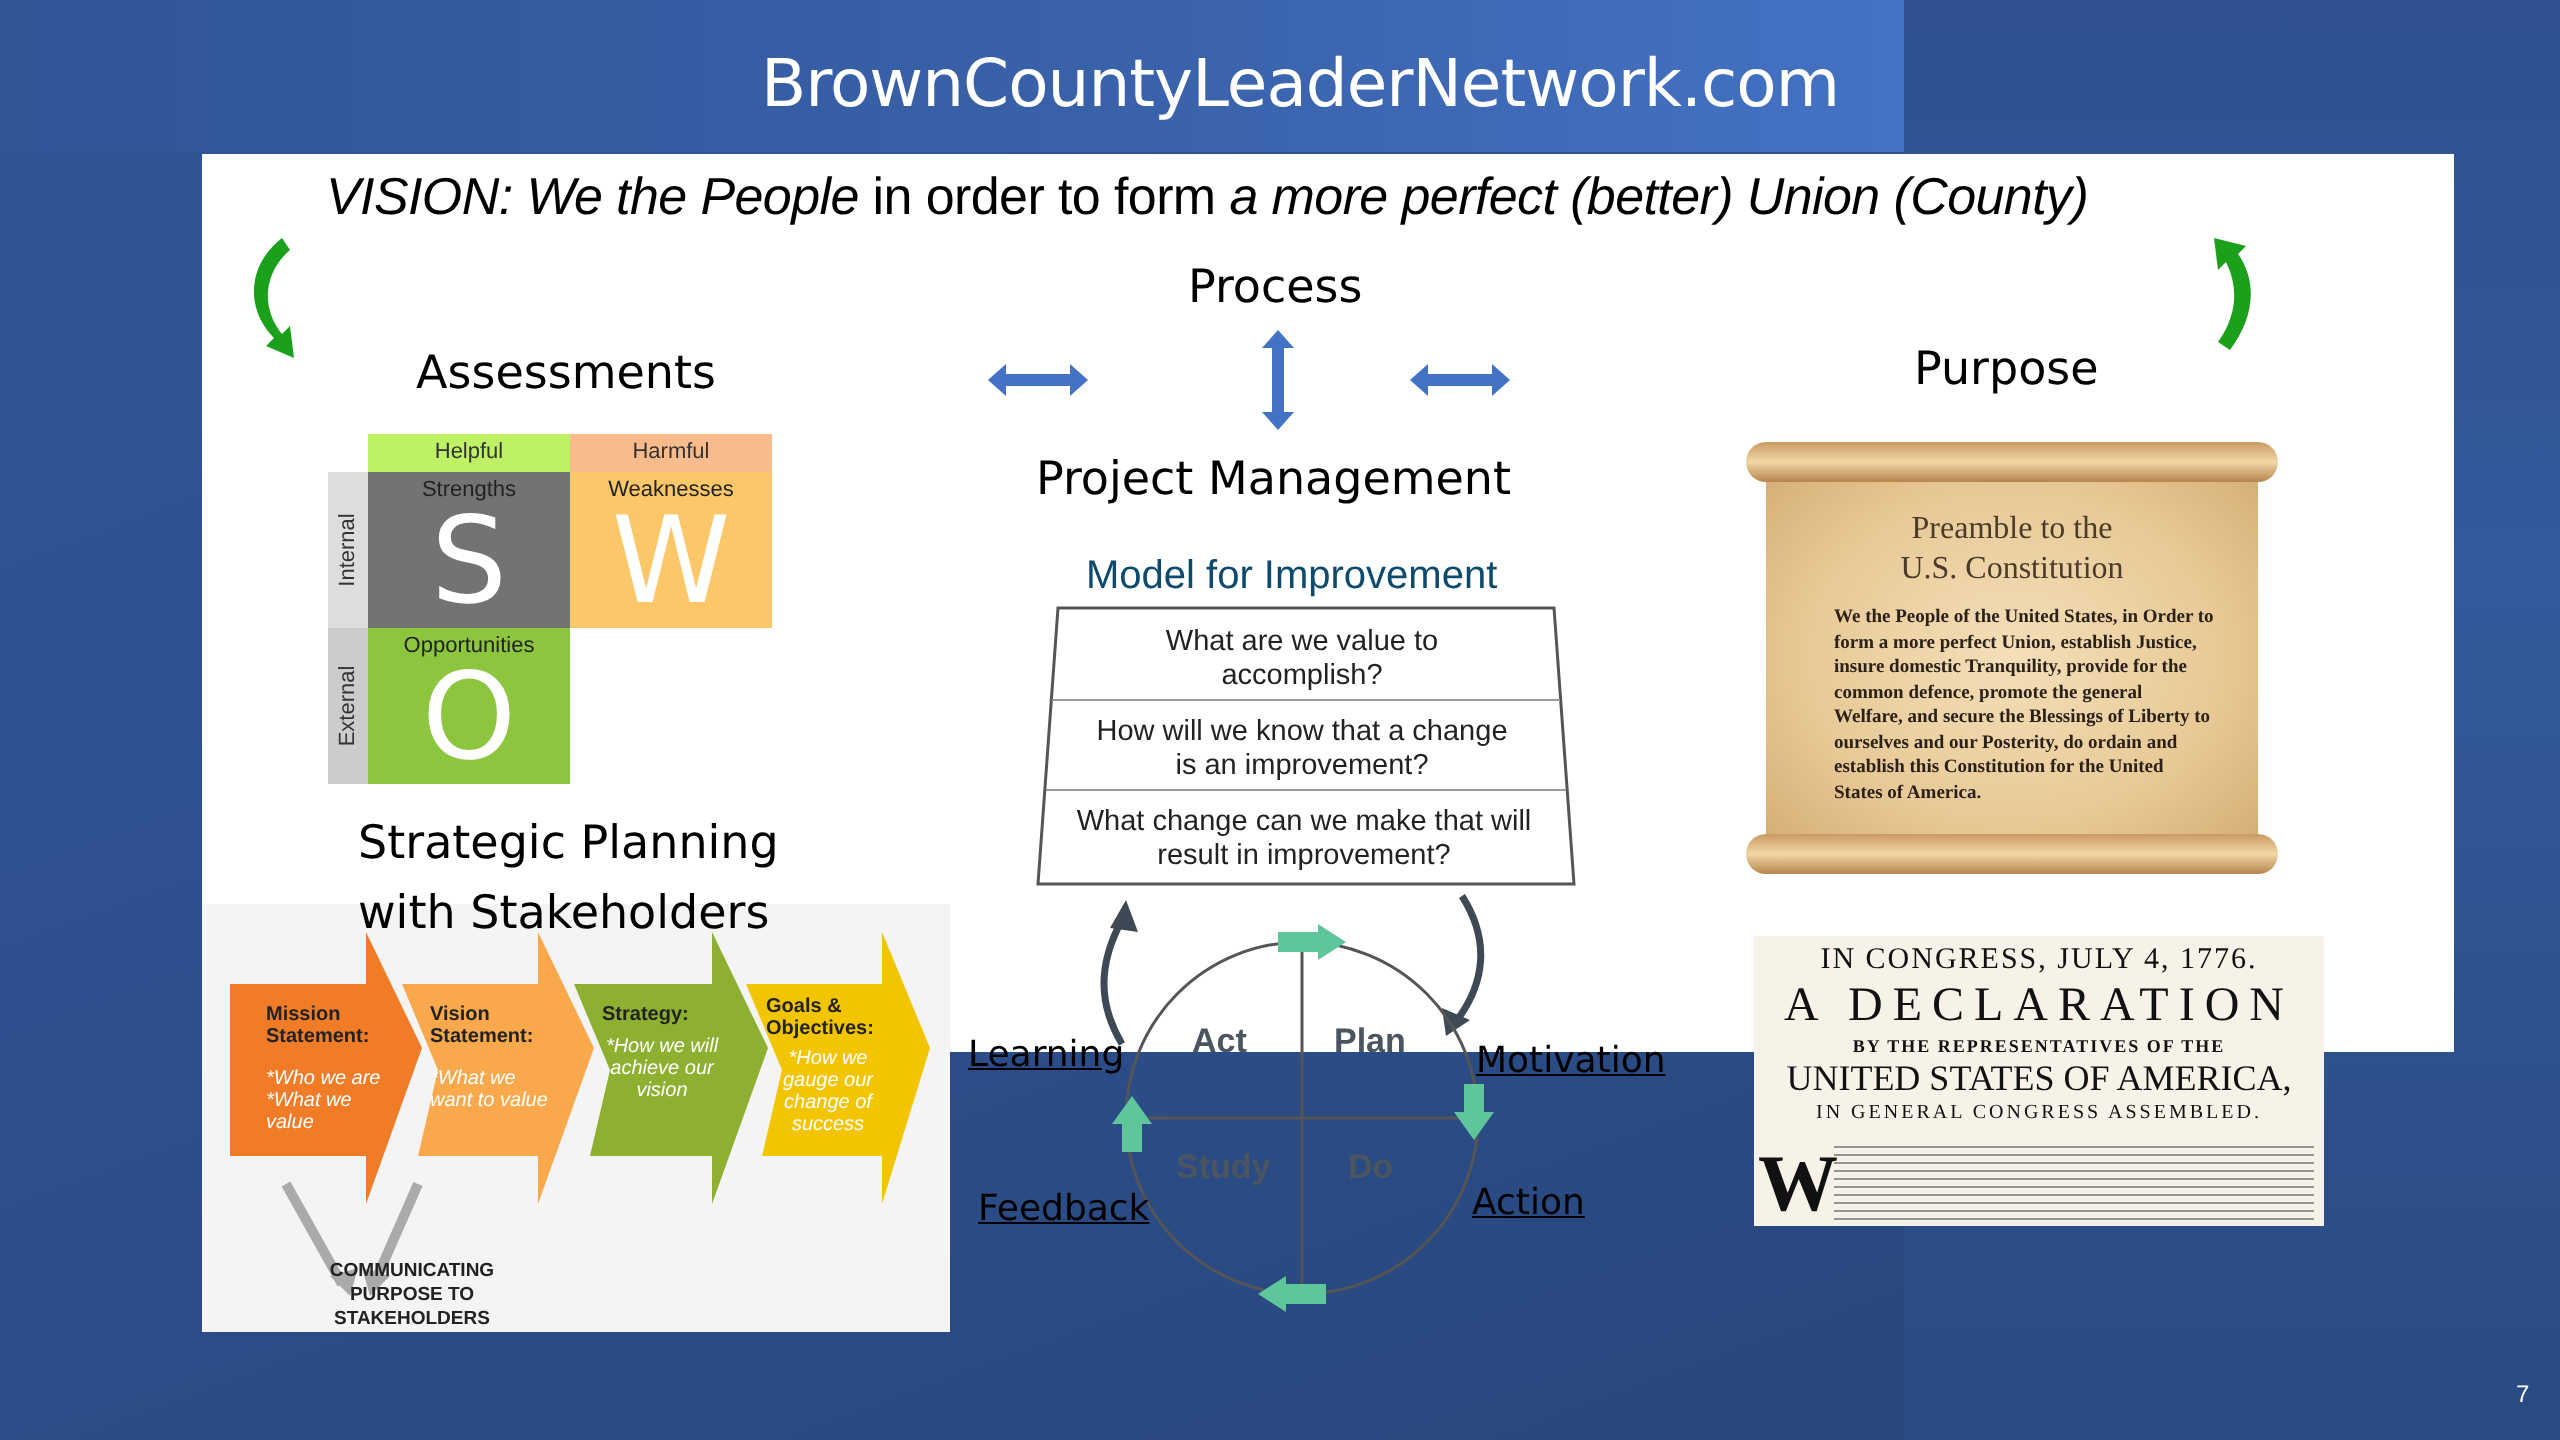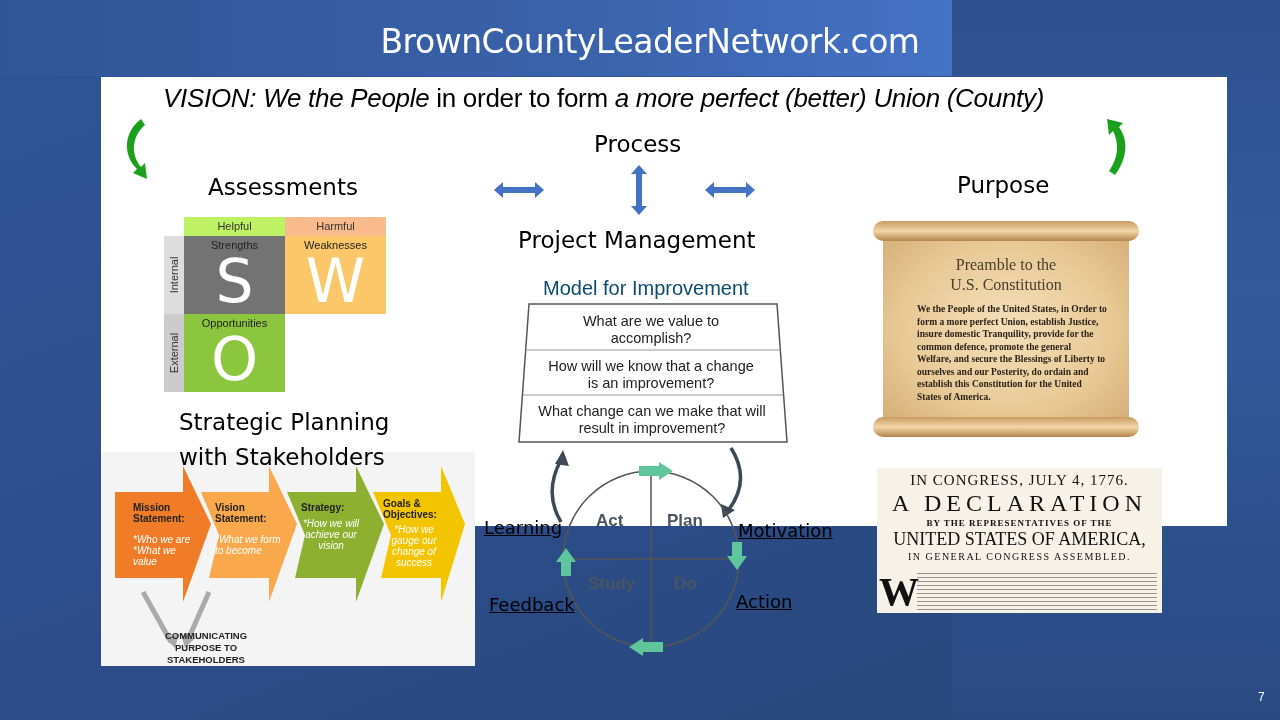--- a/index.html
+++ b/index.html
@@ -117,21 +117,21 @@
       <path d="M272 40 L340 40 L340 14 L364 72 L340 150 L340 126 L280 126 L290 83 Z" fill="#f2c500"></path>
       <path d="M42 140 L70 190 M108 140 L86 190" stroke="#aaa" stroke-width="5" fill="none"></path>
       <path d="M64 186 L74 196 L78 182 Z M80 182 L84 196 L94 186 Z" fill="#aaa"></path>
     </svg>
     <div class="chev" style="left:20px;width:70px;margin-left:12px;">
       <div class="txt t1" style="top:30px;width:64px;">Mission Statement:</div>
       <div class="txt t2" style="top:62px;width:66px;">*Who we are *What we value</div>
     </div>
     <div class="chev" style="left:114px;width:70px;">
       <div class="txt t1" style="top:30px;width:64px;">Vision Statement:</div>
-      <div class="txt t2" style="top:62px;width:66px;">*What we form to become</div>
+      <div class="txt t2" style="top:62px;width:66px;">*What we want to value</div>
     </div>
     <div class="chev" style="left:200px;width:64px;">
       <div class="txt t1" style="top:30px;width:60px;">Strategy:</div>
       <div class="txt t2" style="top:46px;width:60px;text-align:center;">*How we will achieve our vision</div>
     </div>
     <div class="chev" style="left:282px;width:64px;">
       <div class="txt t1" style="top:26px;width:60px;">Goals &amp; Objectives:</div>
       <div class="txt t2" style="top:52px;width:62px;text-align:center;">*How we gauge our change of success</div>
     </div>
     <div class="comm">COMMUNICATING PURPOSE TO STAKEHOLDERS</div>

